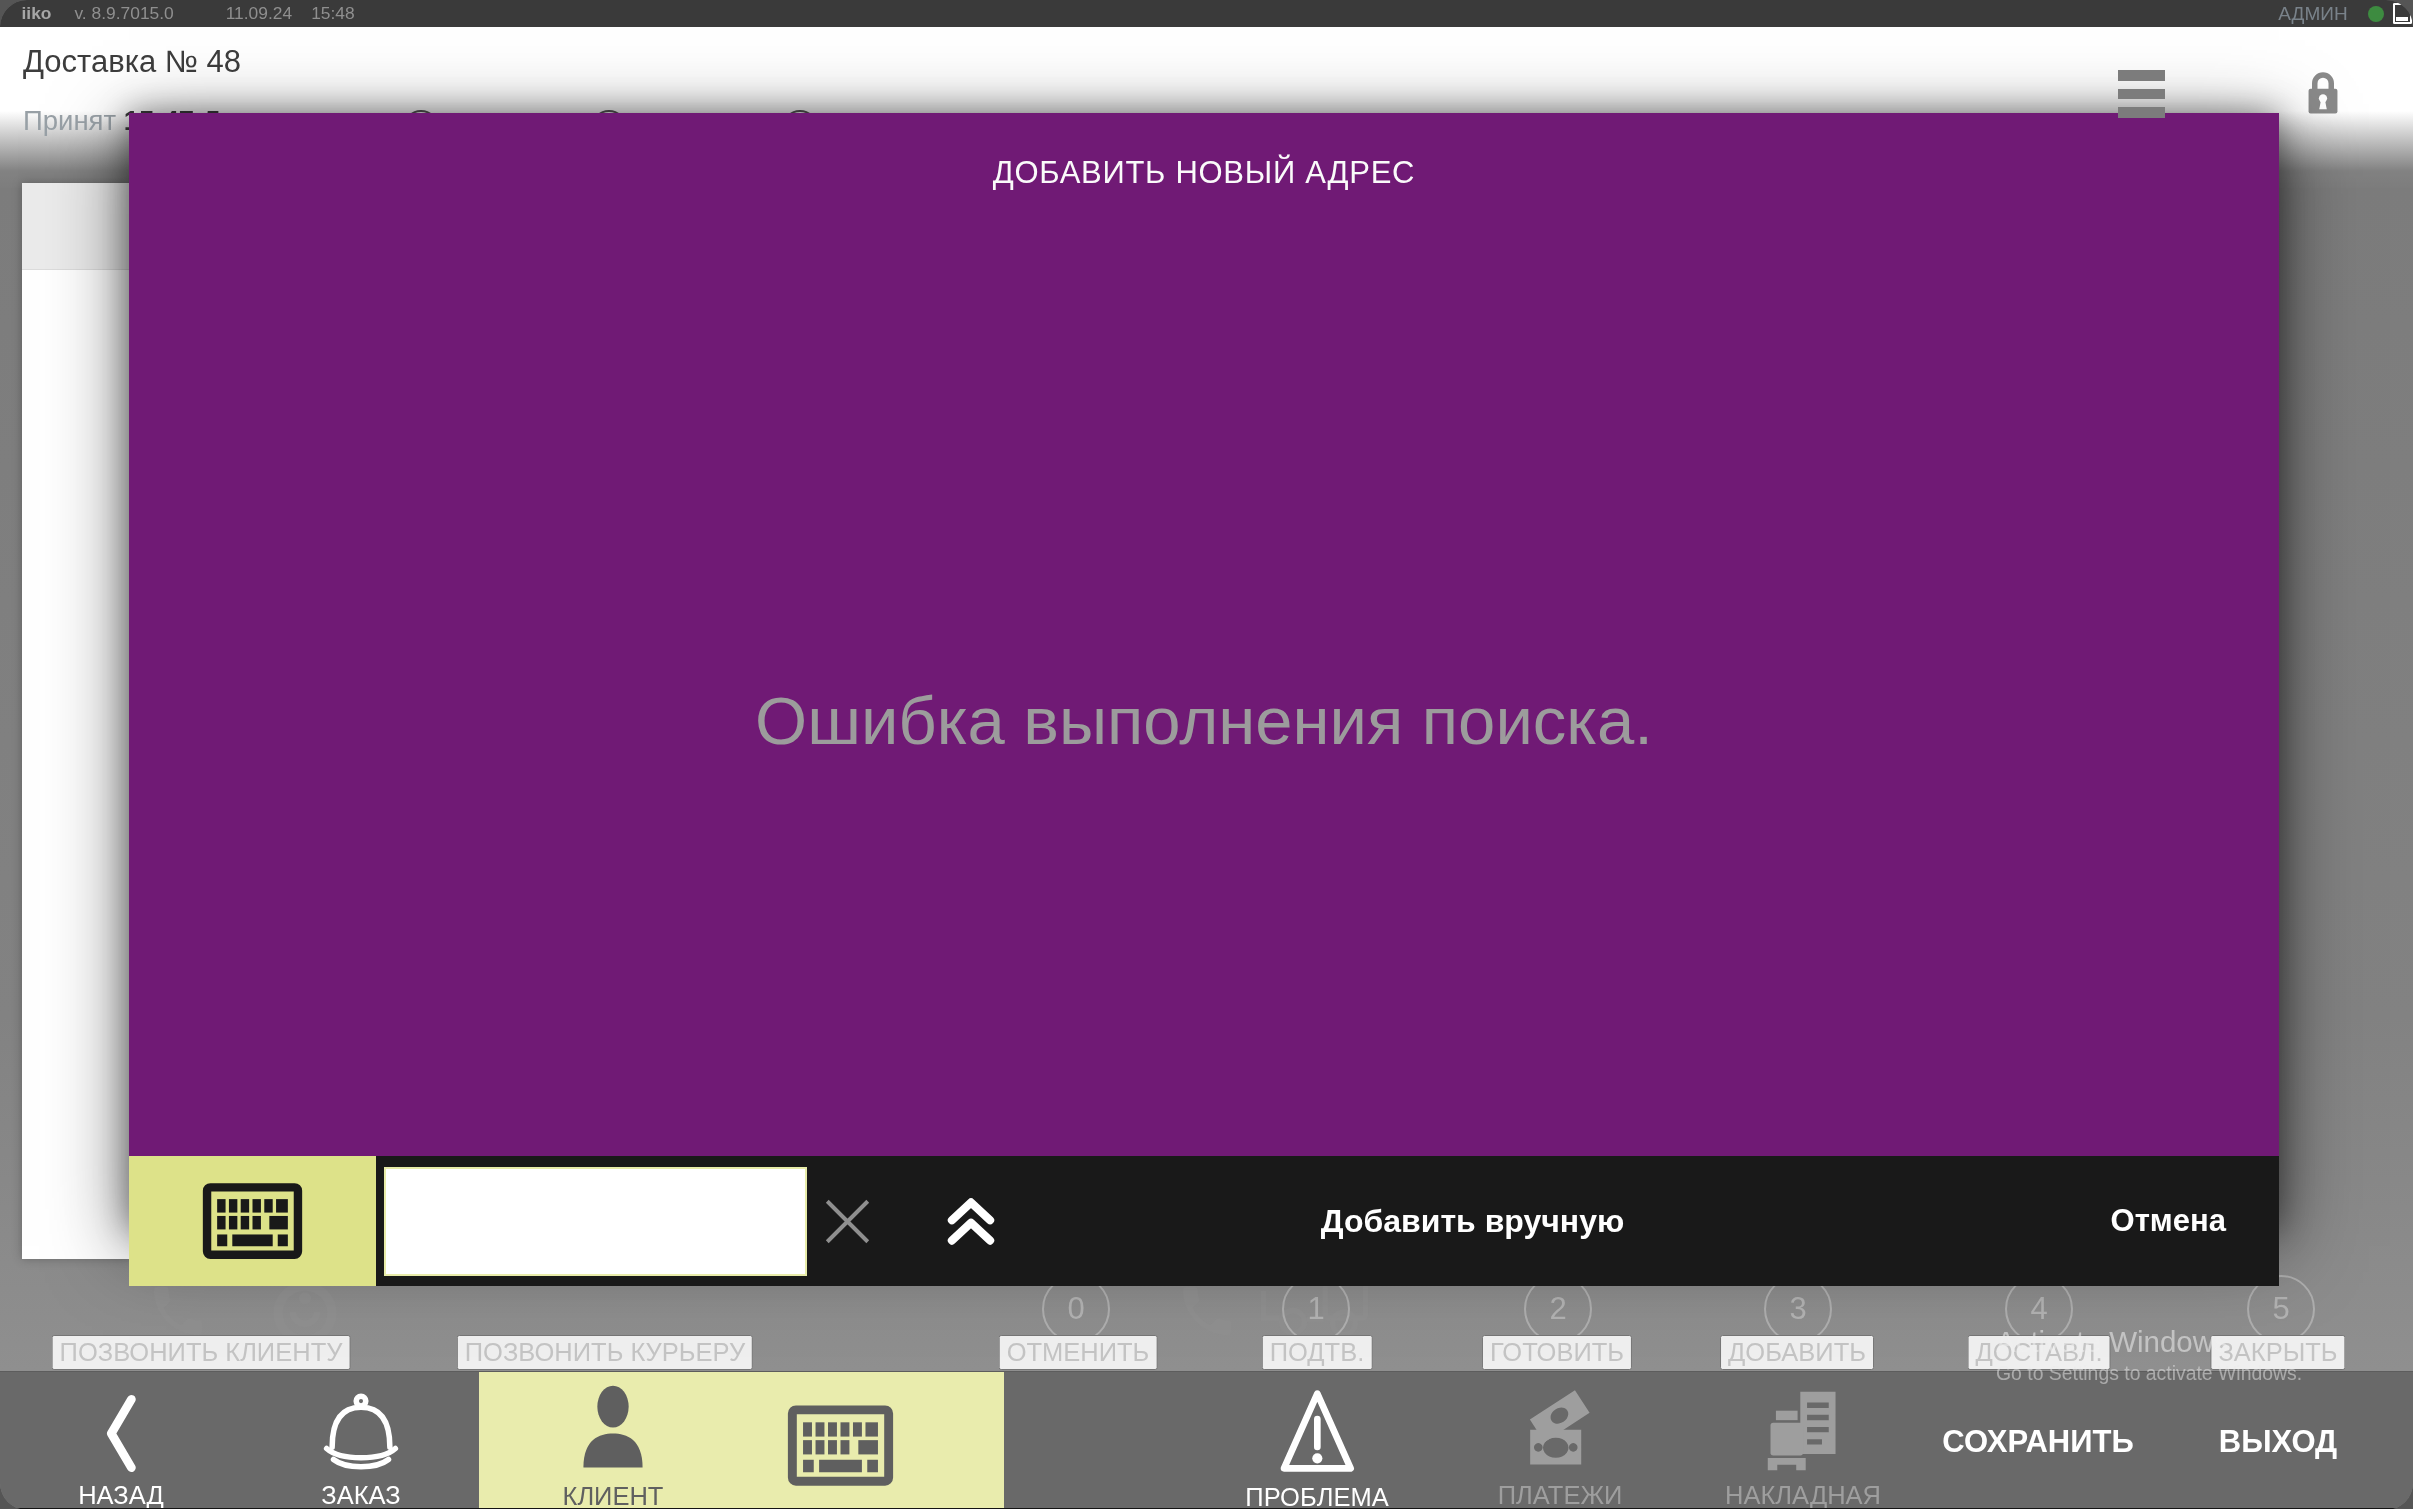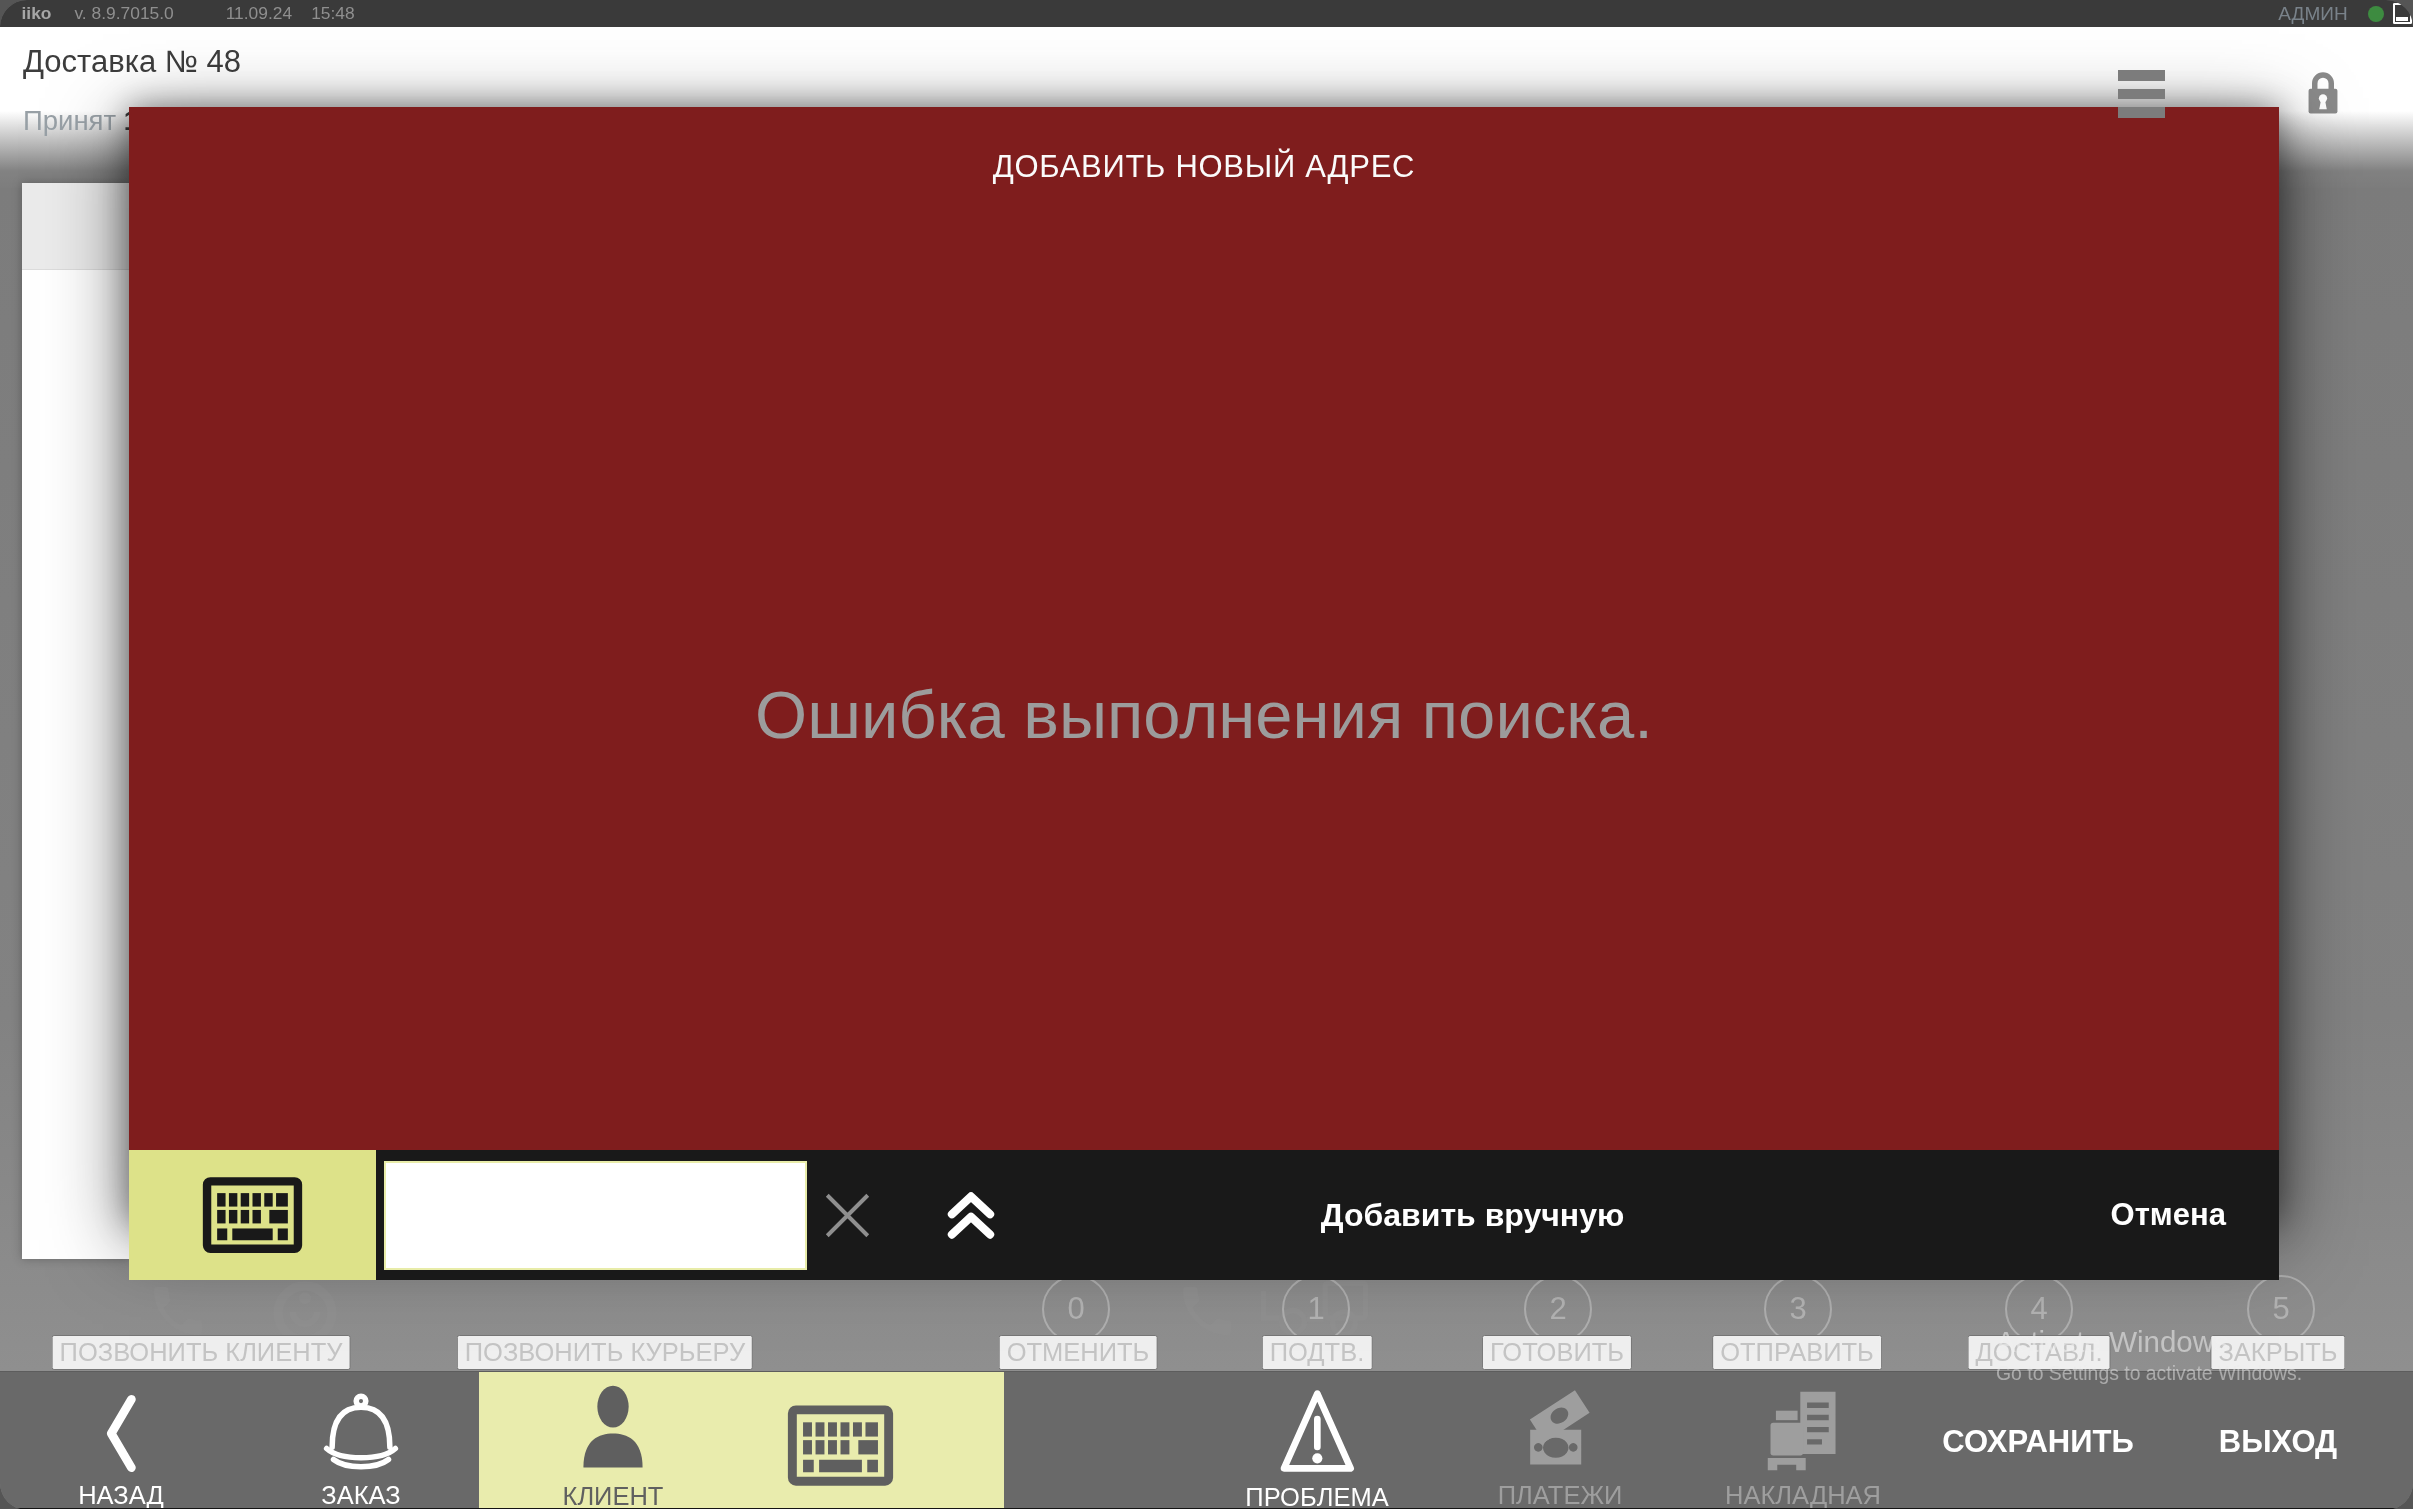--- a/index.html
+++ b/index.html
@@ -49,21 +49,21 @@
     border-top:1.3px solid #c9c9c9;border-bottom:1.3px solid #9a9a9a;}
   .right-panel .div{position:absolute;left:0;width:100%;height:1.3px;background:#d9d9d9;}
 
   
   .call-icons{z-index:2;color:#8f8f8f;}
   .bg-label{z-index:2;font-size:25.5px;color:#c4c4c4;text-align:center;white-space:nowrap;transform:translateX(-50%);}
   .num-circle{z-index:2;width:64px;height:64px;border:2.7px solid #aeaeae;border-radius:50%;
     display:flex;align-items:center;justify-content:center;font-size:31px;color:#b2b2b2;transform:translateX(-50%);}
 
   
-  .modal{left:129px;top:107px;width:2150px;height:1116px;background:#7f1d1d;z-index:10;
+  .modal{left:129px;top:113px;width:2150px;height:1116px;background:#701a75;z-index:10;
     box-shadow:0 17px 74px rgba(0,0,0,.55),0 0 30px rgba(0,0,0,.4);}
   .modal-title{position:absolute;left:0;top:42px;width:100%;text-align:center;
     color:#fafafa;font-size:31px;letter-spacing:0.7px;}
   .modal-error{position:absolute;left:0;top:569px;width:100%;text-align:center;
     color:#9c9c9c;font-size:67px;font-weight:300;}
   .modal-footer{position:absolute;left:0;top:1043px;width:100%;height:130px;background:#191919;}
   .kb-btn{position:absolute;left:0;top:0;width:247px;height:130px;background:#dde289;border:0;
     display:flex;align-items:center;justify-content:center;color:#191919;cursor:pointer;}
   .addr-input{position:absolute;left:255px;top:10.7px;width:392px;height:105px;background:#fff;
     border:2px solid #e8eca9;outline:none;font-size:35px;padding:0 13.4px;box-sizing:content-box;}
@@ -189,21 +189,21 @@
   <div class="abs num-circle" style="left:2039px;top:1275px;">
       <span>4</span>
     </div>
   <div class="abs num-circle" style="left:2281px;top:1275px;">
       <span>5</span>
     </div>
 
   <button class="abs bg-label" style="left:1078px;top:1335px;">ОТМЕНИТЬ</button>
   <button class="abs bg-label" style="left:1317px;top:1335px;">ПОДТВ.</button>
   <button class="abs bg-label" style="left:1557px;top:1335px;">ГОТОВИТЬ</button>
-  <button class="abs bg-label" style="left:1797px;top:1335px;">ОТПРАВИТЬ</button>
+  <button class="abs bg-label" style="left:1797px;top:1335px;">ДОБАВИТЬ</button>
   <button class="abs bg-label" style="left:2039px;top:1335px;">ДОСТАВЛ.</button>
   <button class="abs bg-label" style="left:2278px;top:1335px;">ЗАКРЫТЬ</button>
 
   <div class="abs modal">
     <div class="modal-title">ДОБАВИТЬ НОВЫЙ АДРЕС</div>
     <div class="modal-error">Ошибка выполнения поиска.</div>
 
     <div class="modal-footer">
       <button class="kb-btn">
         <svg width="101" height="78" viewBox="0 0 60 46">

